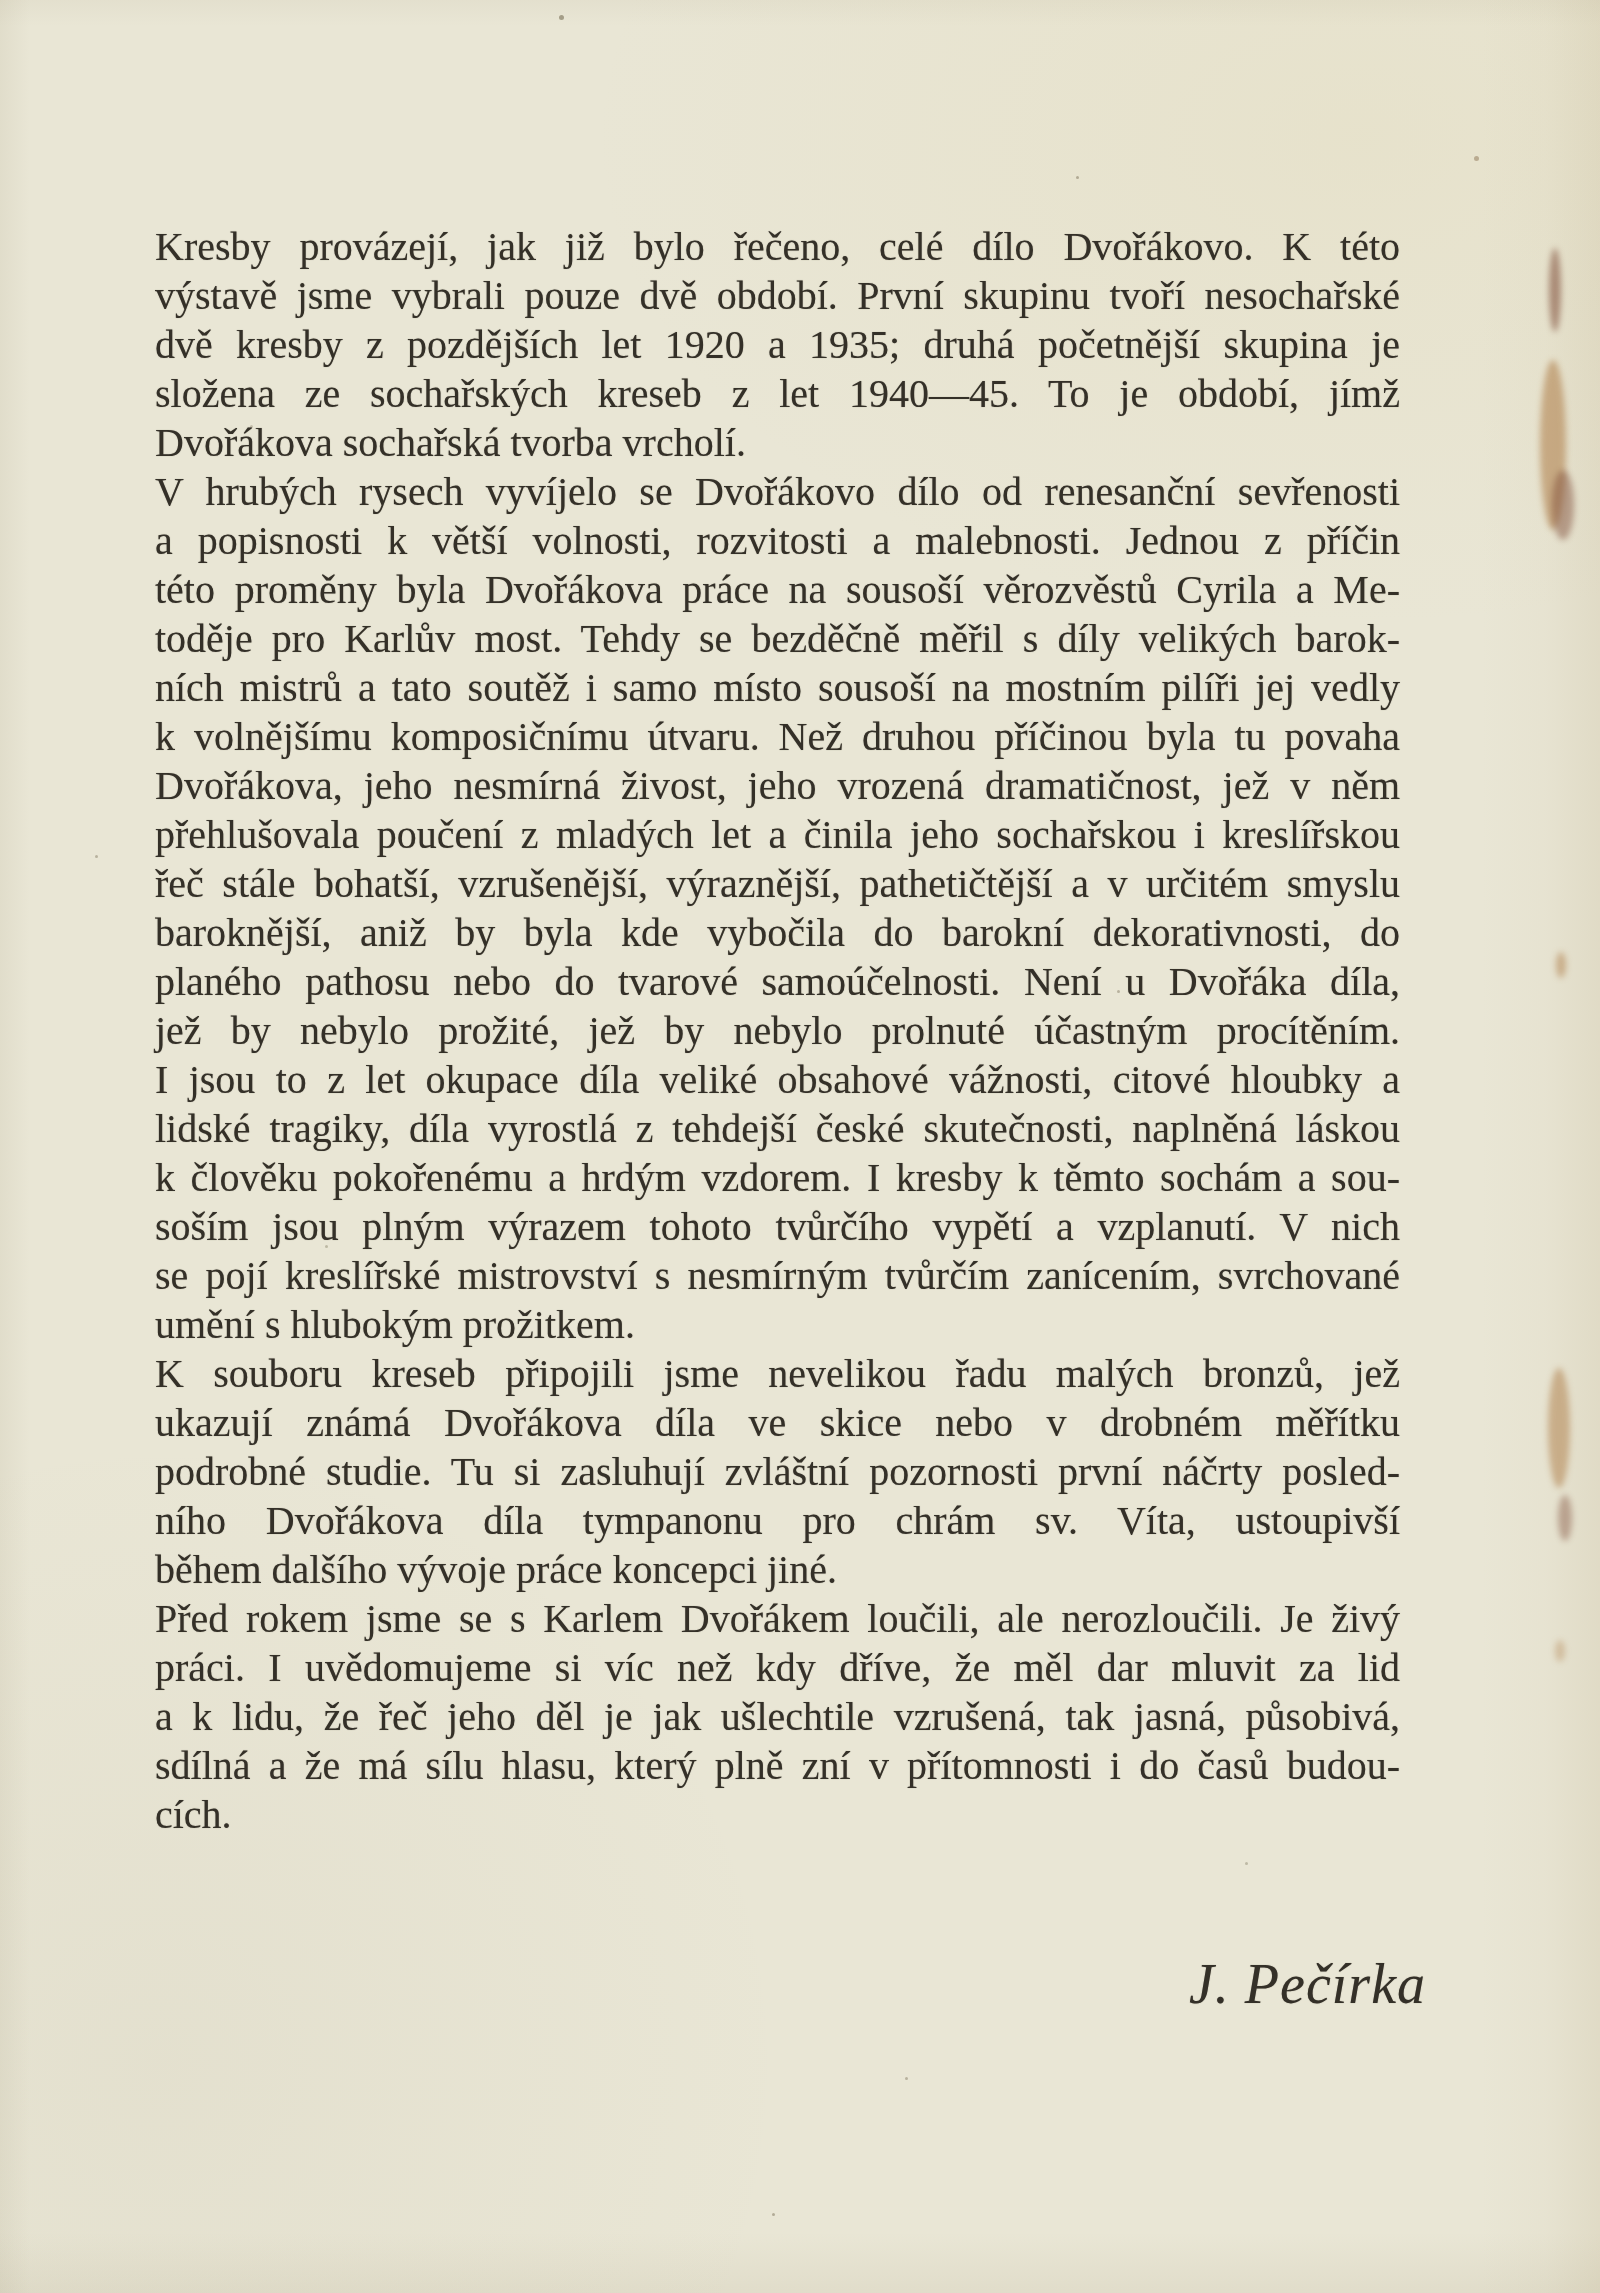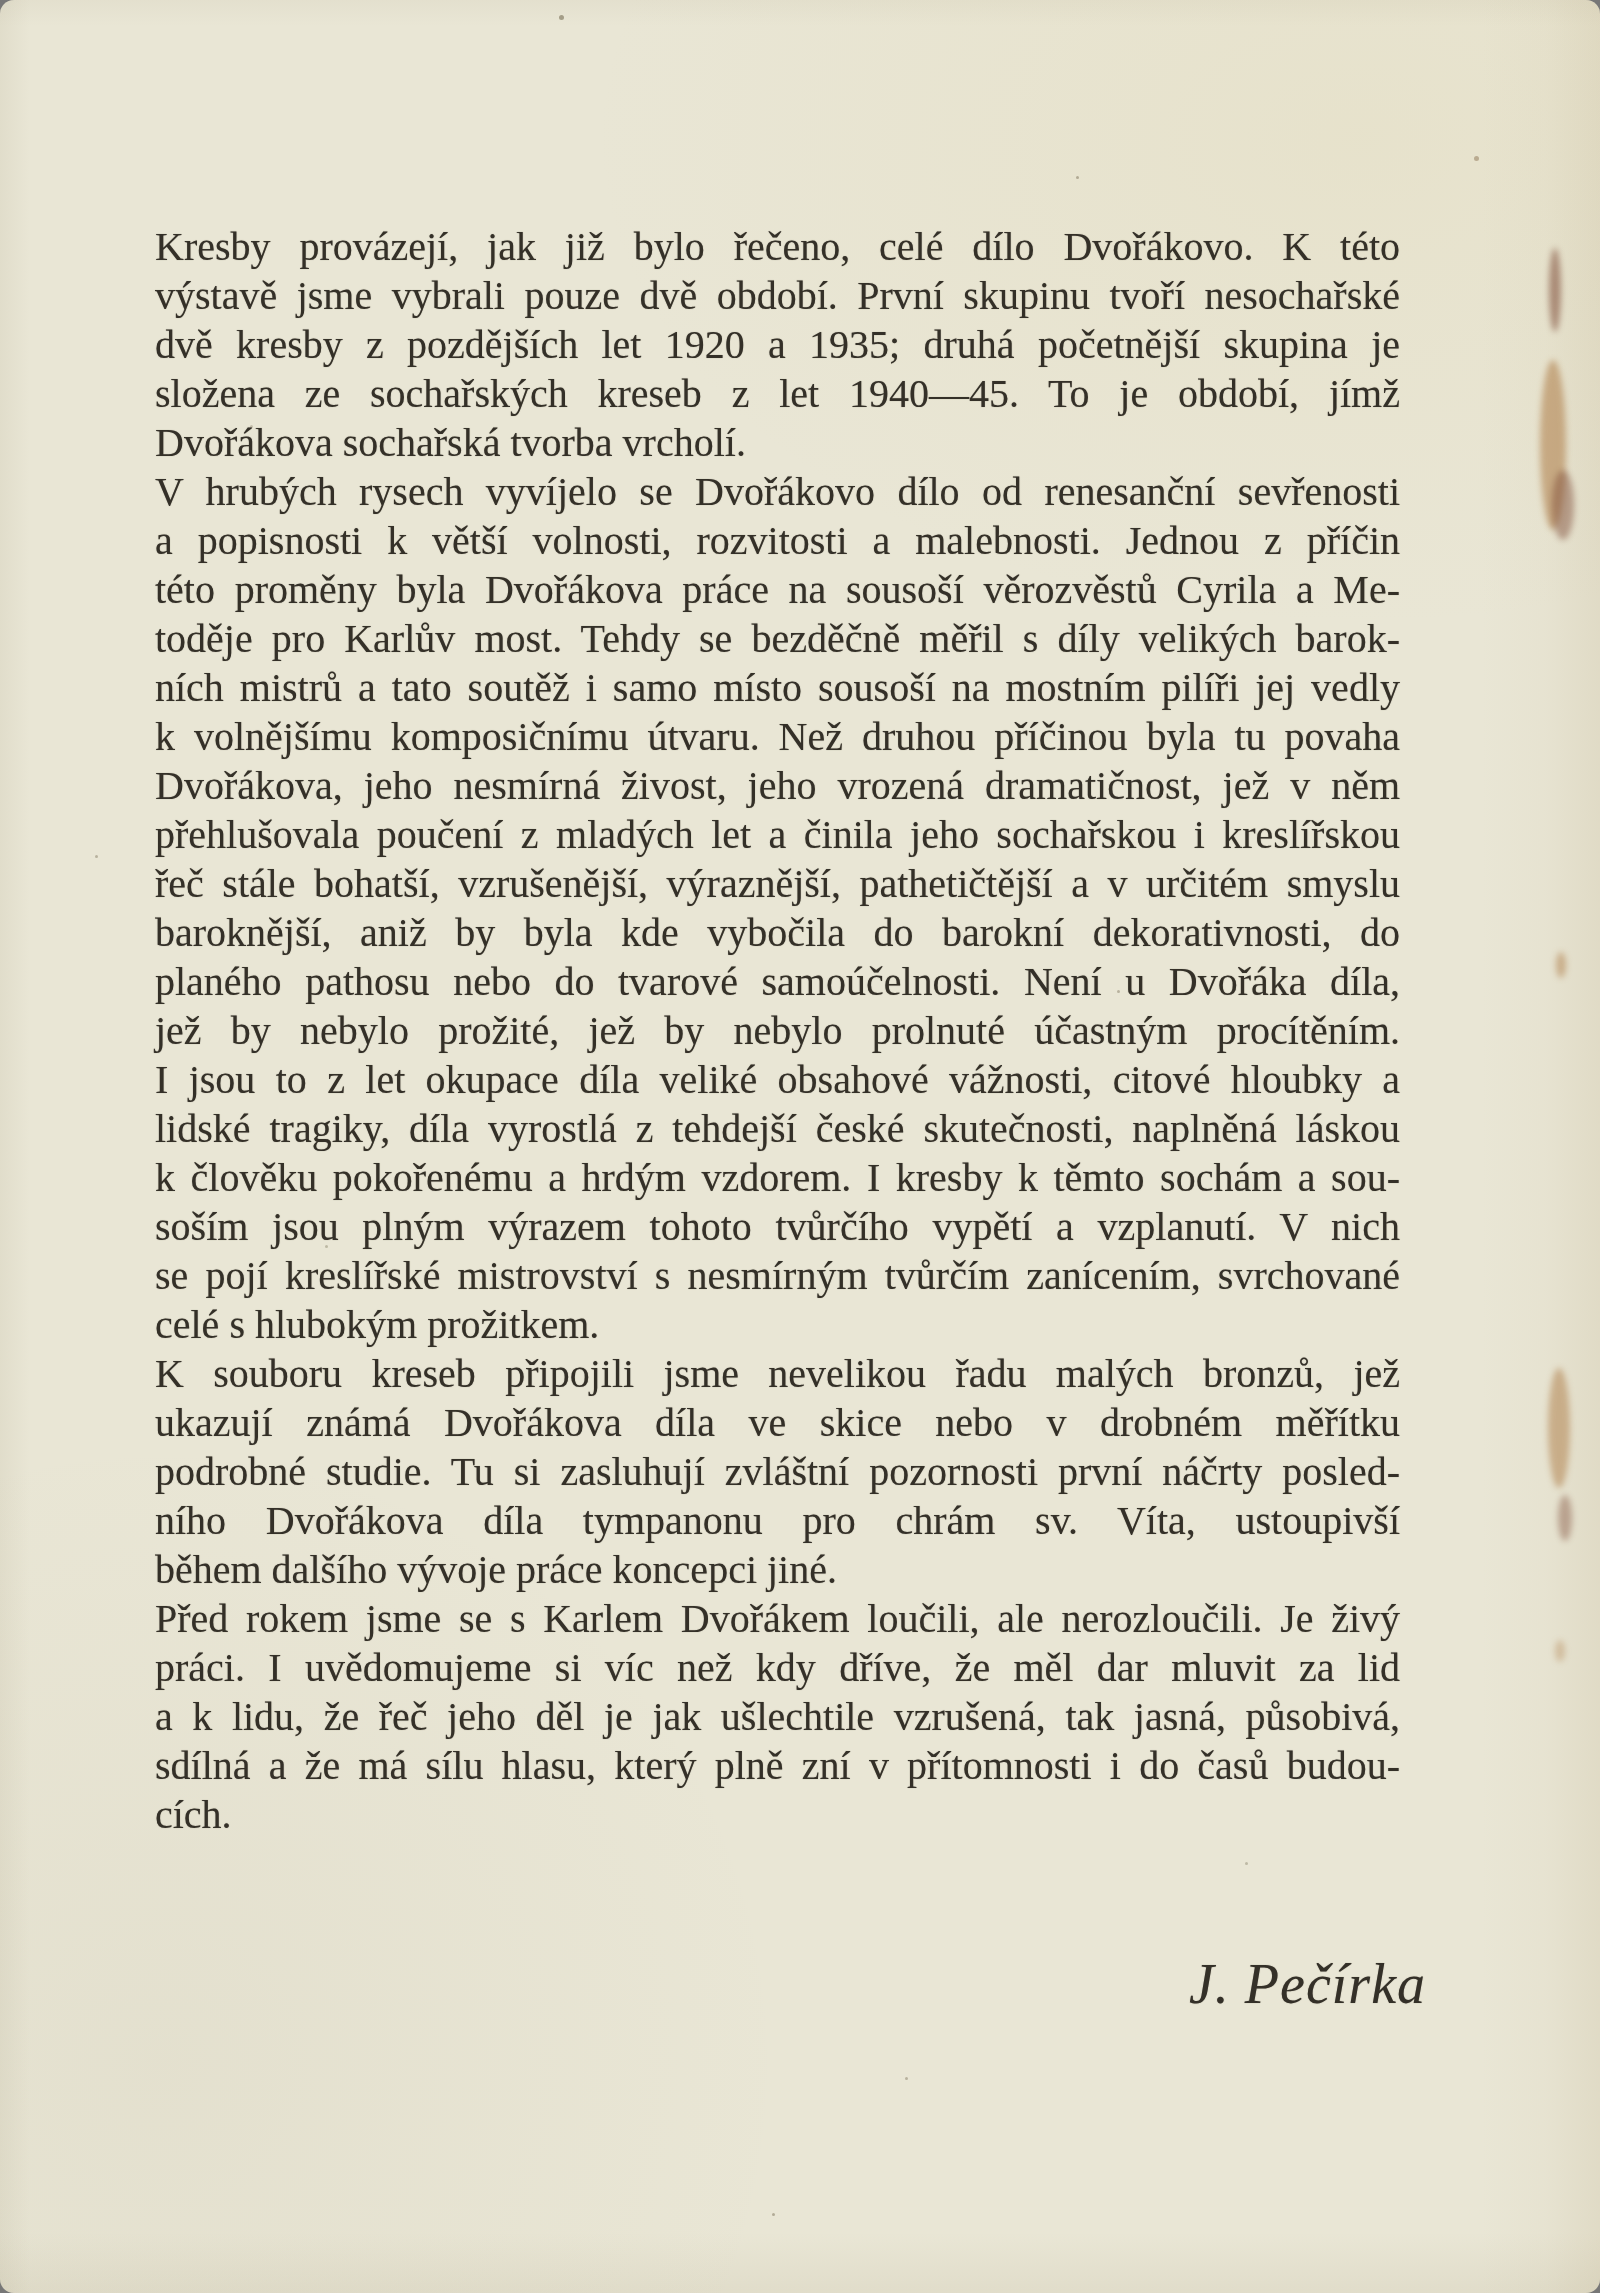--- a/index.html
+++ b/index.html
@@ -6,21 +6,20 @@
   body {
     width: 1600px; height: 2293px;
     background: #777;
     font-family: "Liberation Serif", "DejaVu Serif", serif;
   }
   .page {
     position: relative;
     width: 1600px; height: 2293px;
     background: var(--paper, #e9e6d5);
     overflow: hidden;
-    border-radius: 14px;
   }
   
   .shade {
     position: absolute; inset: 0;
     pointer-events: none;
     background:
       linear-gradient(90deg, rgba(150,140,110,0.10) 0px, rgba(150,140,110,0.0) 30px),
       linear-gradient(270deg, rgba(170,150,105,0.14) 0px, rgba(170,150,105,0.04) 55px, rgba(170,150,105,0.0) 120px),
       linear-gradient(180deg, rgba(160,150,120,0.08) 0px, rgba(160,150,120,0.0) 26px),
       linear-gradient(0deg, rgba(150,138,104,0.10) 0px, rgba(150,138,104,0.0) 60px),
@@ -114,21 +113,21 @@
       <div class="line">přehlušovala poučení z mladých let a činila jeho sochařskou i kreslířskou</div>
       <div class="line">řeč stále bohatší, vzrušenější, výraznější, pathetičtější a v určitém smyslu</div>
       <div class="line">baroknější, aniž by byla kde vybočila do barokní dekorativnosti, do</div>
       <div class="line">planého pathosu nebo do tvarové samoúčelnosti. Není u Dvořáka díla,</div>
       <div class="line">jež by nebylo prožité, jež by nebylo prolnuté účastným procítěním.</div>
       <div class="line">I jsou to z let okupace díla veliké obsahové vážnosti, citové hloubky a</div>
       <div class="line">lidské tragiky, díla vyrostlá z tehdejší české skutečnosti, naplněná láskou</div>
       <div class="line">k člověku pokořenému a hrdým vzdorem. I kresby k těmto sochám a sou-</div>
       <div class="line">soším jsou plným výrazem tohoto tvůrčího vypětí a vzplanutí. V nich</div>
       <div class="line">se pojí kreslířské mistrovství s nesmírným tvůrčím zanícením, svrchované</div>
-      <div class="line last">celé s hlubokým prožitkem.</div>
+      <div class="line last">umění s hlubokým prožitkem.</div>
       <div class="line">K souboru kreseb připojili jsme nevelikou řadu malých bronzů, jež</div>
       <div class="line">ukazují známá Dvořákova díla ve skice nebo v drobném měřítku</div>
       <div class="line">podrobné studie. Tu si zasluhují zvláštní pozornosti první náčrty posled-</div>
       <div class="line">ního Dvořákova díla tympanonu pro chrám sv. Víta, ustoupivší</div>
       <div class="line last">během dalšího vývoje práce koncepci jiné.</div>
       <div class="line">Před rokem jsme se s Karlem Dvořákem loučili, ale nerozloučili. Je živý</div>
       <div class="line">práci. I uvědomujeme si víc než kdy dříve, že měl dar mluvit za lid</div>
       <div class="line">a k lidu, že řeč jeho děl je jak ušlechtile vzrušená, tak jasná, působivá,</div>
       <div class="line">sdílná a že má sílu hlasu, který plně zní v přítomnosti i do časů budou-</div>
       <div class="line last">cích.</div>

